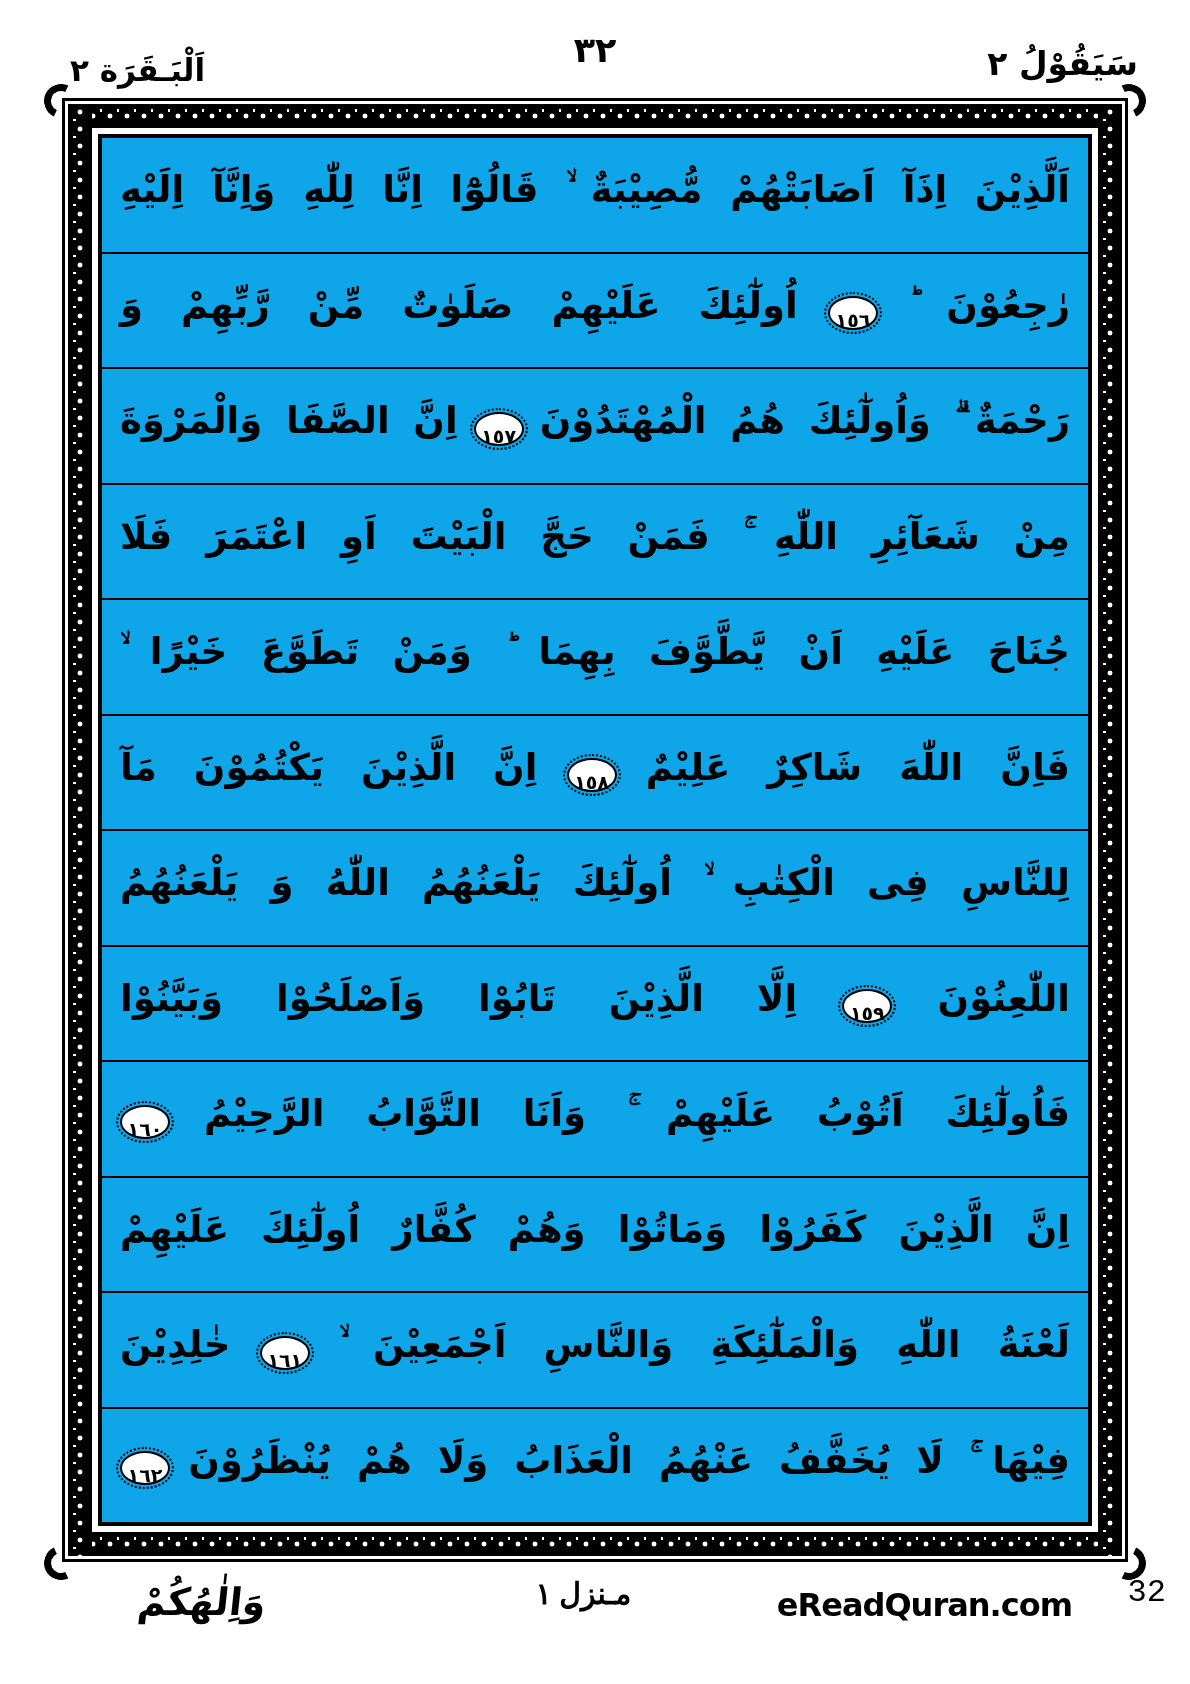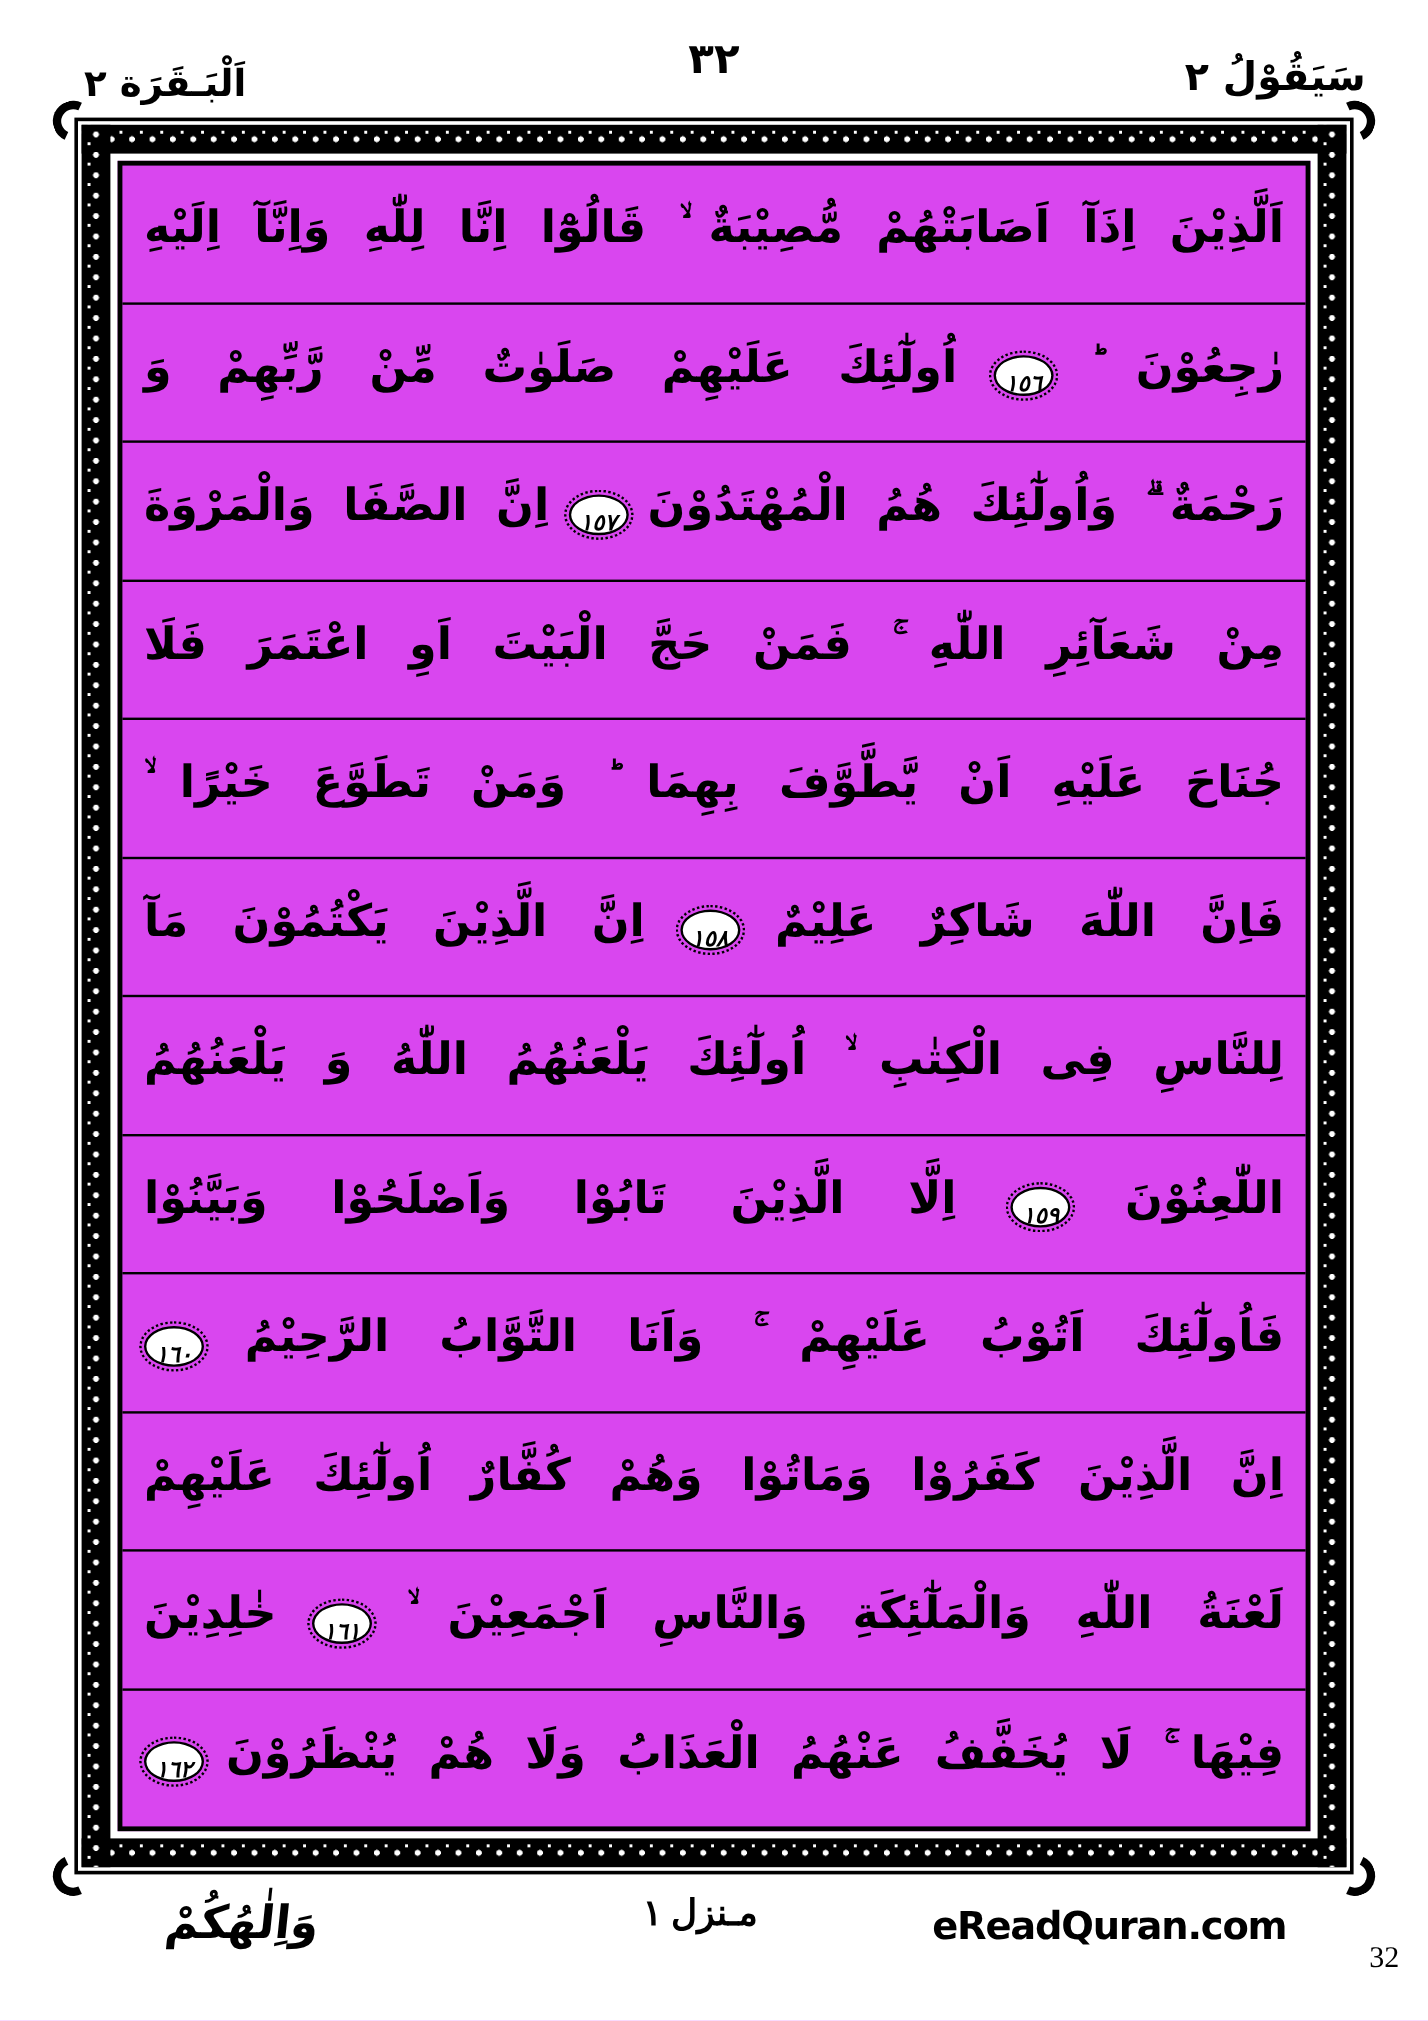--- a/index.html
+++ b/index.html
@@ -31,41 +31,41 @@
     background-size:100% 17px,100% 17px;background-repeat:repeat-y;}
   .band-left{left:3px;} .band-right{right:3px;}
   .cf{position:absolute;width:20px;height:20px;border:7px solid rgba(0,0,0,0);border-radius:50%;}
   .cf-tl{left:44px;top:84px;border-top-color:#000;border-left-color:#000;transform:rotate(-20deg);}
   .cf-tr{right:44px;top:84px;border-top-color:#000;border-right-color:#000;transform:rotate(20deg);}
   .cf-bl{left:44px;top:1546px;border-bottom-color:#000;border-left-color:#000;transform:rotate(20deg);}
   .cf-br{right:44px;top:1546px;border-bottom-color:#000;border-right-color:#000;transform:rotate(-20deg);}
   
   .textbox{
     position:absolute;left:33px;top:33px;right:33px;bottom:33px;
-    border:4px solid #000;display:flex;flex-direction:column;background:#d946ef;
+    border:4px solid #000;display:flex;flex-direction:column;background:#0ea5e9;
   }
   .line-row{
     flex:1 1 0;border-bottom:2px solid #000;padding:0 18px;
     direction:rtl;text-align:justify;text-align-last:justify;
     white-space:nowrap;overflow:hidden;line-height:104px;
   }
   .line-row:last-child{border-bottom:none;}
   .ayah-text{font-size:37px;font-weight:700;}
   .verse-medallion{
     display:inline-block;width:50px;height:34px;box-sizing:border-box;
     border:2.5px solid #000;border-radius:50%;outline:2px dotted #000;outline-offset:2px;
     font-size:19px;font-weight:700;text-align:right;line-height:45px;
-    vertical-align:middle;text-align-last:center;background:#fff;font-style:italic;
+    vertical-align:middle;text-align-last:center;background:#fff;
   }
   
   .ftr{position:absolute;white-space:nowrap;}
   .ftr-catchword{left:138px;top:1580px;font-size:38px;font-weight:700;direction:rtl;transform:skewX(-6deg);}
   .ftr-manzil{left:50%;transform:translateX(-62%);top:1576px;font-size:30px;font-weight:700;direction:rtl;font-family:Liberation Serif, serif;}
   .ftr-brand{right:118px;top:1586px;font-size:32px;font-weight:800;letter-spacing:-1px;}
-  .ftr-pagenum{right:24px;top:1574px;font-size:25px;font-family:Liberation Serif, serif;margin-top:44px;}
+  .ftr-pagenum{right:24px;top:1574px;font-size:32px;font-family:Liberation Mono, monospace;}
 </style>
 </head>
 <body>
 
 <div class="hdr hdr-juz">سَيَقُوْلُ ٢</div>
 <div class="hdr hdr-pagenum">٣٢</div>
 <div class="hdr hdr-surah">اَلْبَـقَرَة ٢</div>
 
 <span class="cf cf-tl"></span>
 <span class="cf cf-tr"></span>

